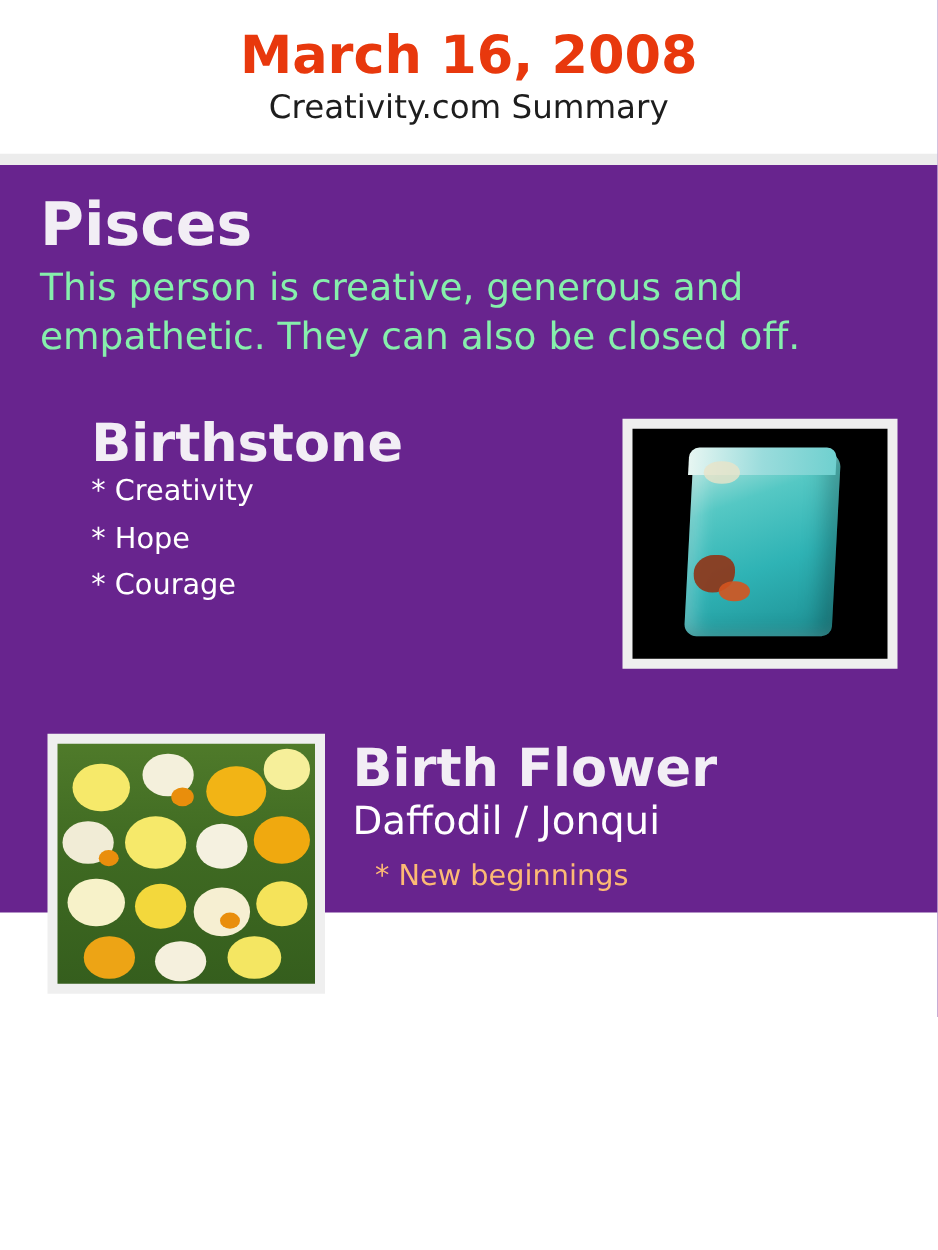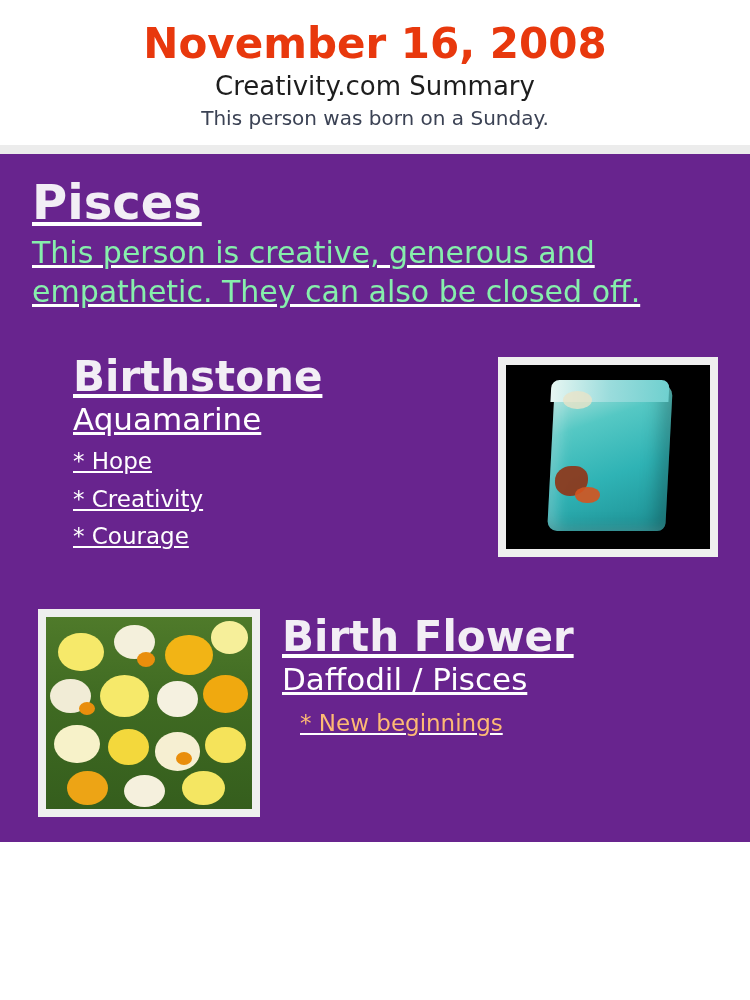--- a/index.html
+++ b/index.html
@@ -51,26 +51,25 @@
   .divider {
     height: 9px;
     background: #ececec;
     width: 100%;
   }
 
   
   .body-purple {
     background: #68248e;
     width: 100%;
-    height: 688px;
+    height: 598px;
     box-sizing: border-box;
     padding: 18px 32px 0 32px;
     position: relative;
     color: #ffffff;
-    text-decoration: underline;
   }
 
   .sign-name {
     font-size: 48px;
     font-weight: bold;
     color: #f2eef5;
     margin: 4px 0 6px 0;
     line-height: 1.1;
   }
   .sign-desc {
@@ -241,38 +240,36 @@
     margin: 0 0 12px 18px;
     line-height: 1.2;
   }
 </style>
 </head>
 <body>
 
 <div class="page">
 
   <div class="header">
-    <div class="header-date">November 16, 2008</div>
+    <div class="header-date">March 16, 2008</div>
     <div class="header-sub">Creativity.com Summary</div>
-    <div class="header-note">This person was born on a Sunday.</div>
   </div>
 
   <div class="divider"></div>
 
   <div class="body-purple">
 
     <div class="sign-name">Pisces</div>
     <div class="sign-desc">This person is creative, generous and empathetic. They can also be closed off.</div>
 
     <div class="stone-block">
       <div class="stone-text">
         <div class="section-title">Birthstone</div>
-        <div class="section-sub">Aquamarine</div>
+        <div class="bullet">* Creativity</div>
         <div class="bullet">* Hope</div>
-        <div class="bullet">* Creativity</div>
         <div class="bullet">* Courage</div>
       </div>
       <div class="stone-img-frame">
         <div class="stone-img">
           <div class="stone-shadow"></div>
           <div class="stone-shape"></div>
           <div class="stone-top"></div>
           <div class="stone-blob3"></div>
           <div class="stone-blob1"></div>
           <div class="stone-blob2"></div>
@@ -299,19 +296,19 @@
           <div class="fl" style="left:10%; top:80%; width:20%; height:18%; background:#eda415;"></div>
           <div class="fl" style="left:38%; top:82%; width:20%; height:17%; background:#f5f0dd;"></div>
           <div class="fl" style="left:66%; top:80%; width:21%; height:18%; background:#f4e662;"></div>
           <div class="fl" style="left:44%; top:18%; width:9%;  height:8%;  background:#e98e0c;"></div>
           <div class="fl" style="left:16%; top:44%; width:8%;  height:7%;  background:#e98e0c;"></div>
           <div class="fl" style="left:63%; top:70%; width:8%;  height:7%;  background:#e98e0c;"></div>
         </div>
       </div>
       <div class="flower-text">
         <div class="flower-title">Birth Flower</div>
-        <div class="flower-sub">Daffodil / Pisces</div>
+        <div class="flower-sub">Daffodil / Jonqui</div>
         <div class="flower-bullet">* New beginnings</div>
       </div>
     </div>
 
   </div>
 </div>
 
 </body></html>

